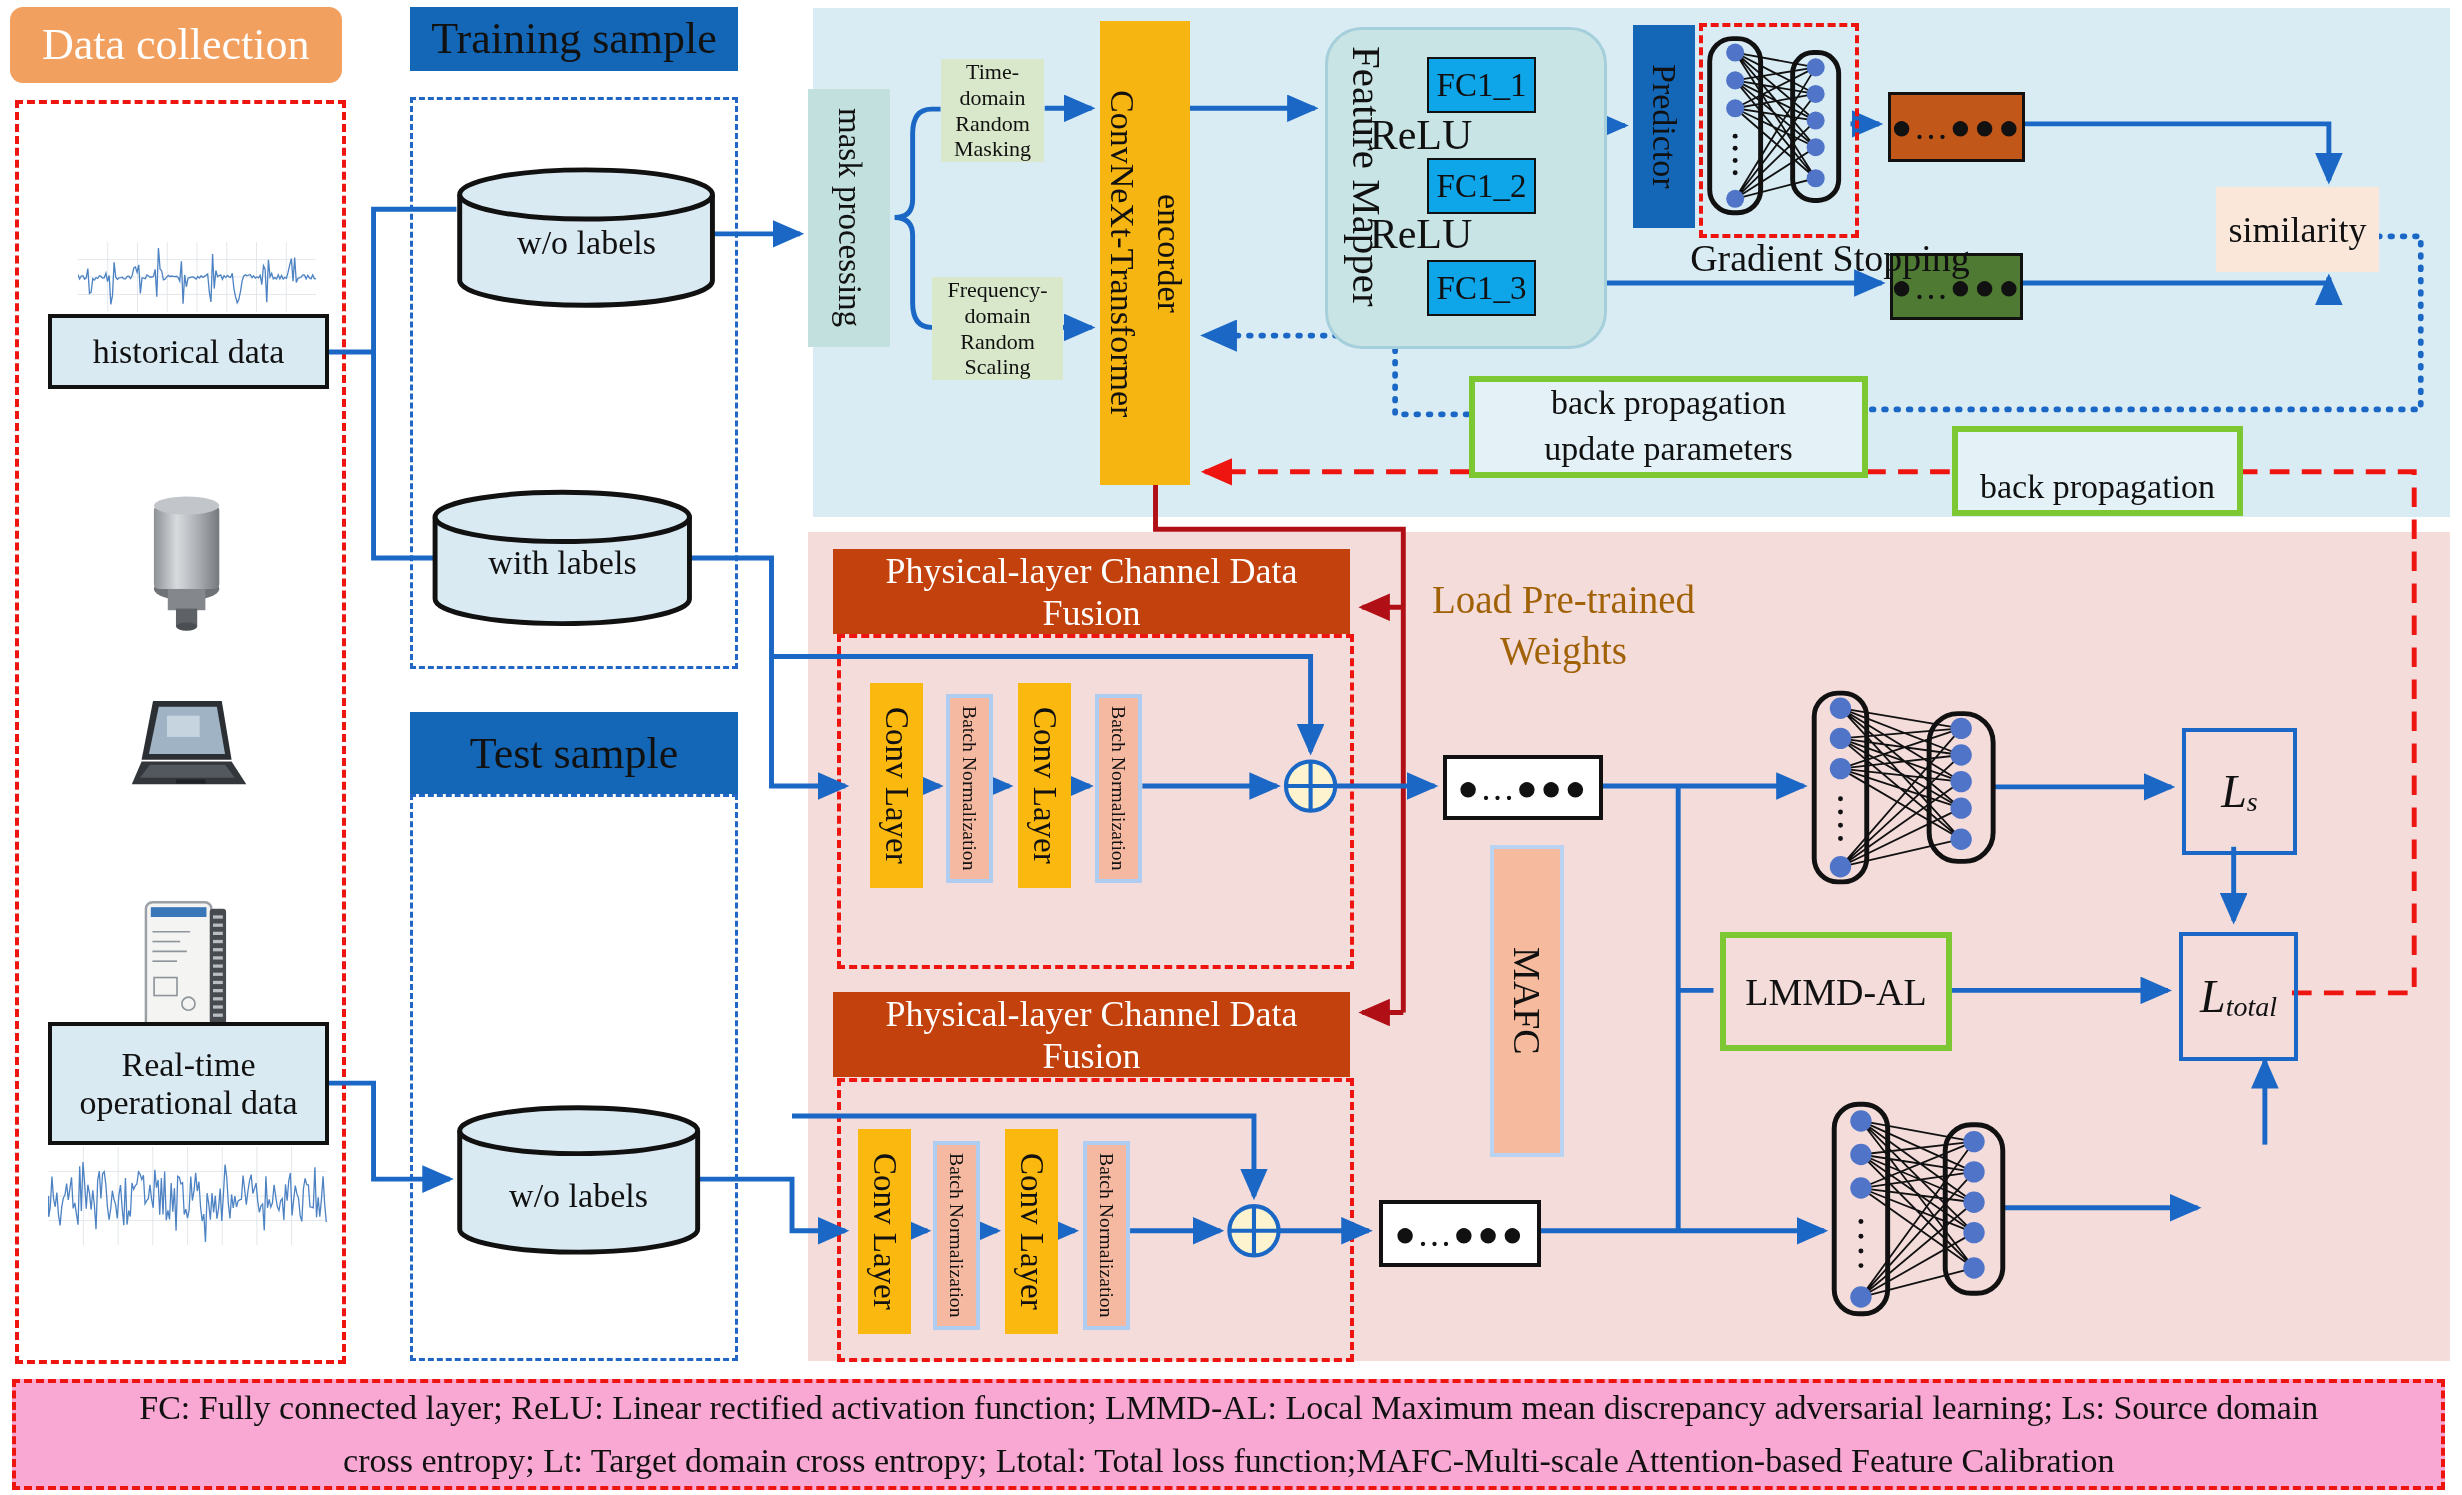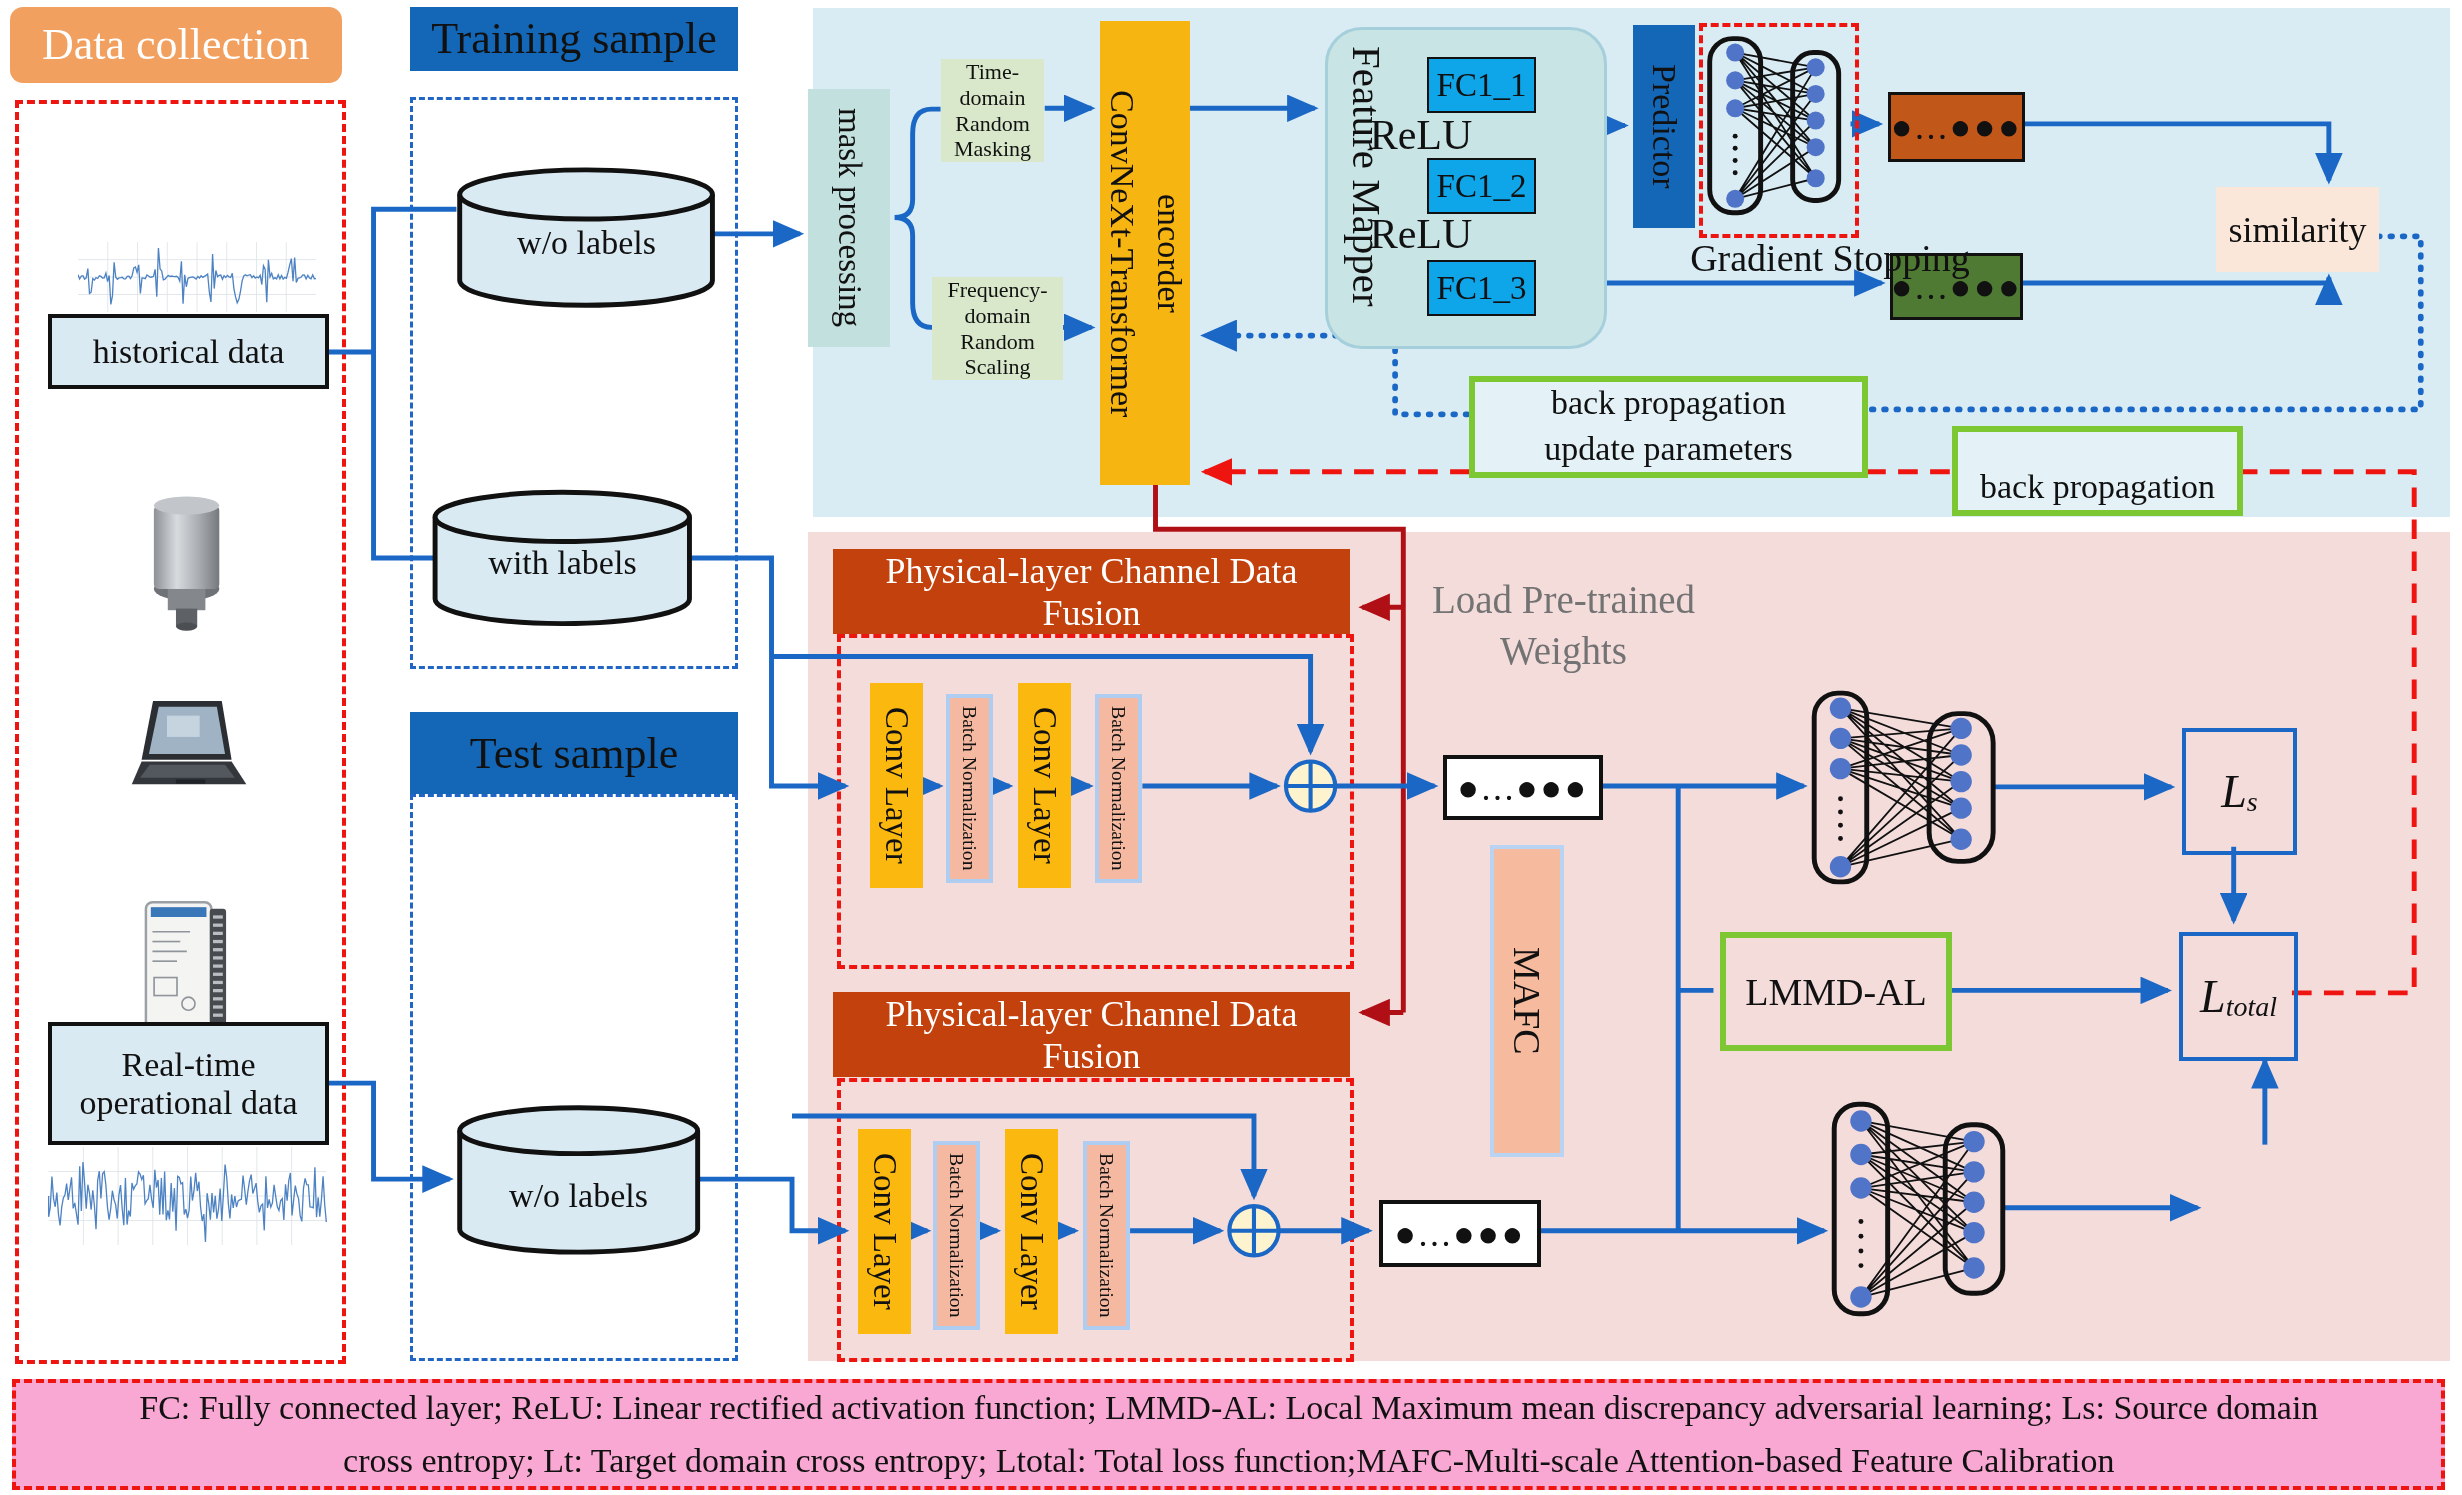--- a/index.html
+++ b/index.html
@@ -37,21 +37,21 @@
   .vec-white{background:#ffffff;border:4.1px solid #111;}
   .similarity{background:#fbe7da;font-size:36px;}
   .grad-label{font-size:38px;}
   .green-frame{border:6.6px solid #7dc832;font-size:34px;line-height:1.35;align-items:flex-end;}
   .bg-bluebox{background:#e4f2f8;}
   .fusion-hdr{background:#c2410c;color:#ffffff;font-size:36px;}
   .conv-box{background:#fbb80f;}
   .conv-box .vt{font-size:33px;}
   .bn-box{background:#f5b9a2;border:4.1px solid #aecdf0;}
   .bn-box .vt{font-size:19.7px;}
-  .load-label{color:#737373;font-size:39px;line-height:1.3;}
+  .load-label{color:#a16207;font-size:39px;line-height:1.3;}
   .mafc{background:#f6bb9e;border:4.1px solid #b9d3f2;}
   .mafc .vt{font-size:38px;}
   .lmmd{border:6.6px solid #7dc832;font-size:38px;}
   .loss-box{border:4.9px solid #1a67c5;}
   .loss-box em{font-style:italic;font-size:46px;}
   .loss-box sub{font-style:italic;font-size:28px;}
   .cyl-label{font-size:34px;}
   .legend{background:#f9a8d4;border:4.9px dashed #ee1511;font-size:34px;line-height:1.55;}
   
   .wb{stroke:#1a67c5;stroke-width:6;fill:none;}

